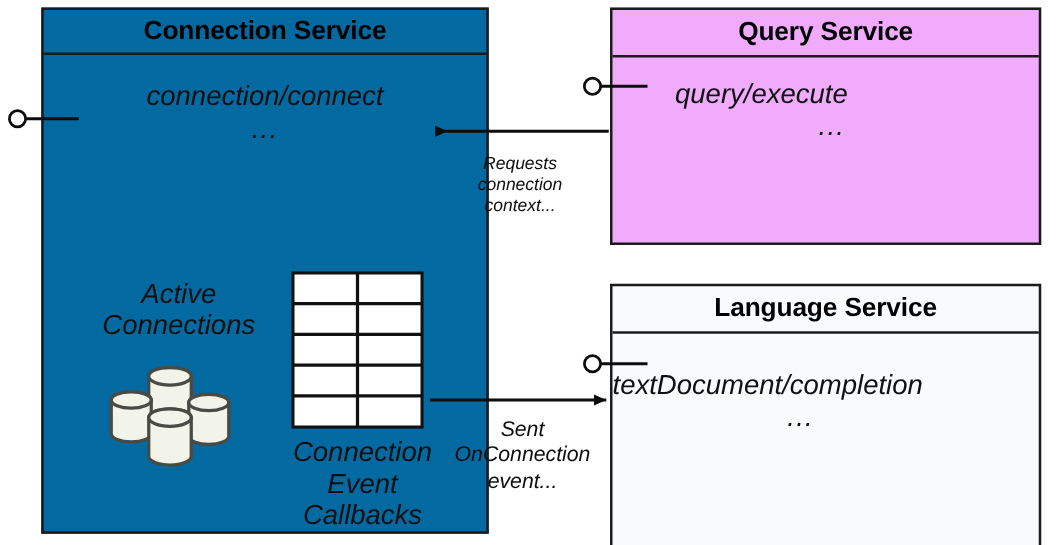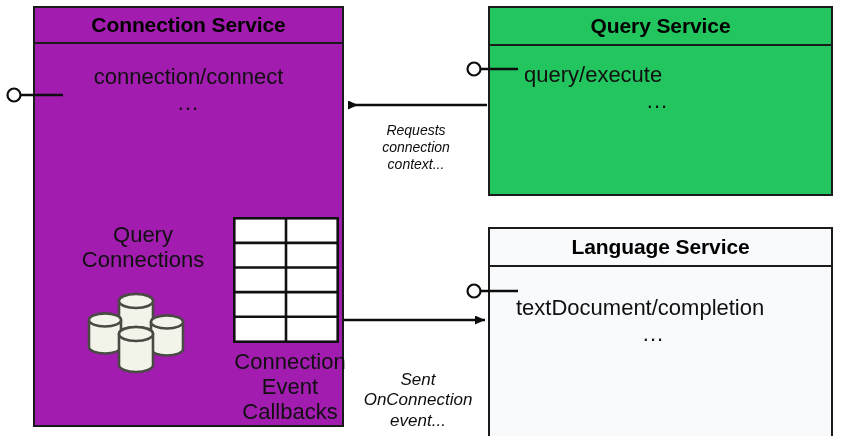--- a/index.html
+++ b/index.html
@@ -36,37 +36,38 @@
     color: #000000;
     letter-spacing: -0.1px;
     display: flex;
     align-items: center;
     justify-content: center;
   }
   .svc-body {
     position: relative;
     flex: 1 1 auto;
     box-sizing: border-box;
+    font-style: italic;
   }
 
   #box-connection {
     left: 33px;
     top: 6px;
-    width: 311px;
+    width: 358px;
     height: 421px;
-    background: #a21caf;
+    background: #0369a1;
   }
   #box-connection .svc-header { height: 36px; font-size: 21px; }
 
   #box-query {
     left: 488px;
     top: 6px;
     width: 345px;
     height: 190px;
-    background: #22c55e;
+    background: #f0abfc;
   }
   #box-query .svc-header { height: 38px; font-size: 21px; }
 
   #box-language {
     left: 488px;
     top: 227px;
     width: 345px;
     height: 244px;
     background: #f9fafc;
   }
@@ -85,22 +86,22 @@
     display: block;
     white-space: nowrap;
   }
   .ellipsis-line {
     display: block;
     text-align: center;
     letter-spacing: 1px;
   }
 
   #conn-endpoints { top: 20px; font-size: 22px; }
-  #query-endpoints { top: 16px; font-size: 22px; text-align: left; padding-left: 34px; }
-  #lang-endpoints { top: 28px; font-size: 22px; text-align: left; padding-left: 26px; }
+  #query-endpoints { top: 16px; font-size: 22px; text-align: left; padding-left: 50px; }
+  #lang-endpoints { top: 28px; font-size: 22px; text-align: left; }
   #query-endpoints .ellipsis-line,
   #lang-endpoints .ellipsis-line { text-align: center; padding-right: 40px; }
 
   
   .artifact-label {
     position: absolute;
     color: #101010;
     line-height: 1.14;
     text-align: center;
     white-space: pre-line;
@@ -147,38 +148,37 @@
     left: 355px;
     top: 122px;
     width: 122px;
     font-size: 14px;
   }
   #note-sent {
     left: 352px;
     top: 334px;
     width: 132px;
     font-size: 17px;
-    margin-top: 36px;
   }
 </style>
 </head>
 <body>
 
 <div id="canvas">
 
   <div class="svc-box" id="box-connection">
     <div class="svc-header">Connection Service</div>
     <div class="svc-body">
 
       <div class="endpoint-list" id="conn-endpoints">
         <span class="endpoint">connection/connect</span>
         <span class="ellipsis-line">...</span>
       </div>
 
-      <div class="artifact-label" id="active-connections-label">Query
+      <div class="artifact-label" id="active-connections-label">Active
 Connections</div>
 
       <svg class="icon-svg" id="cylinder-cluster" width="108" height="90" viewBox="0 0 108 90">
         <g fill="#f2f4e9" stroke="#4a4a45" stroke-width="2.6">
 
           <path d="M36,14 a17,7 0 0 1 34,0 v30 a17,7 0 0 1 -34,0 z"></path>
           <ellipse cx="53" cy="14" rx="17" ry="7"></ellipse>
 
           <path d="M6,33 a16,6.5 0 0 1 32,0 v27 a16,6.5 0 0 1 -32,0 z"></path>
           <ellipse cx="22" cy="33" rx="16" ry="6.5"></ellipse>

